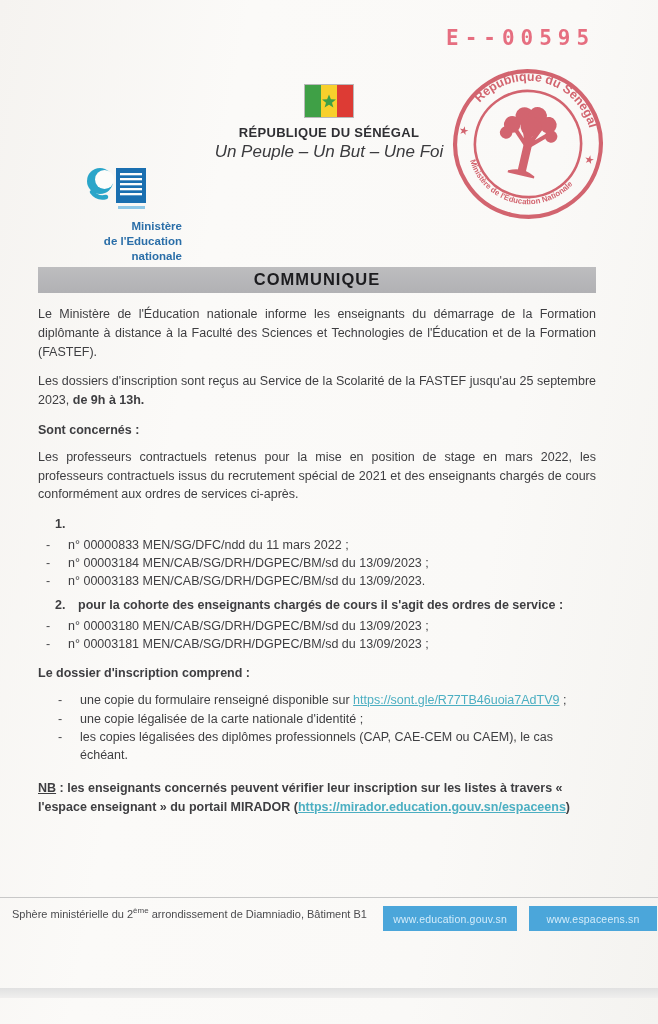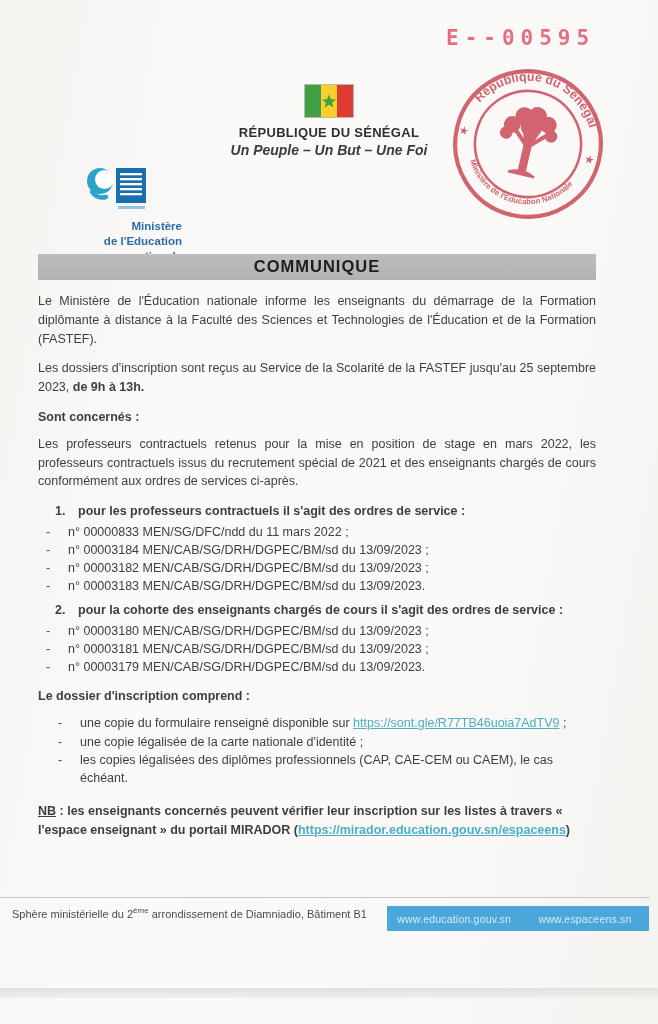--- a/index.html
+++ b/index.html
@@ -12,50 +12,50 @@
   }
   
   .stamp-number{
     position:absolute;top:26px;left:446px;
     color:#e25066;font-size:21px;font-weight:bold;letter-spacing:6px;
     opacity:.82;font-family:"DejaVu Sans Mono","Liberation Mono",monospace;
   }
   .flag-block{position:absolute;top:84px;left:179px;width:300px;text-align:center;}
   .flag{display:inline-block;border:1px solid #b9b9b9;}
   .republic{font-weight:bold;font-size:13px;color:#2f2f33;letter-spacing:.3px;margin-top:4px;}
-  .motto{font-style:italic;font-weight:700;font-size:14px;color:#3b3b3e;margin-top:2px;}
+  .motto{font-style:italic;font-weight:400;font-size:17px;color:#3b3b3e;margin-top:2px;}
   .ministry-block{position:absolute;top:166px;left:52px;width:130px;text-align:center;}
   .ministry-name{color:#2a6ea8;font-weight:bold;font-size:11.5px;line-height:1.3;margin-top:4px;text-align:right;}
   .seal{position:absolute;top:66px;left:450px;width:156px;height:156px;transform:rotate(13deg);opacity:.8;}
   
-  .content{position:absolute;top:254px;left:0;right:0;padding:0 62px 0 38px;}
+  .content{position:absolute;top:267px;left:0;right:0;padding:0 62px 0 38px;}
   .title-band{
     background:linear-gradient(#bdbdbf,#b1b1b4);
     text-align:center;font-weight:bold;font-size:16.5px;color:#1c1c1f;
     padding:3px 0 4px;letter-spacing:1px;margin-bottom:12px;
   }
   p{margin:0 0 11px;text-align:justify;line-height:1.5;}
   .bold{font-weight:bold;}
   .heading{font-weight:bold;margin:13px 0 11px;}
   a.doc-link{color:#4cafc2;text-decoration:underline;}
   .num-title{display:flex;font-weight:bold;margin:2px 0 3px;line-height:1.45;}
   .num-title .num{width:23px;margin-left:17px;flex:none;}
   .dash-item{position:relative;padding-left:30px;line-height:1.44;}
   .dash-item::before{content:"-";position:absolute;left:8px;color:#4a4a4d;}
   .dossier-item{position:relative;padding-left:42px;line-height:1.47;}
   .dossier-item::before{content:"-";position:absolute;left:20px;color:#4a4a4d;}
   .list-block{margin-bottom:6px;}
   .nb{font-weight:bold;margin-top:14px;line-height:1.55;}
   .nb .nb-label{text-decoration:underline;}
   .dateline{text-align:right;font-weight:bold;margin-top:28px;padding-right:0;}
   
-  .footer{position:absolute;top:897px;left:0;right:8px;height:48px;border-top:1px solid #c8c8c8;}
+  .footer{position:absolute;top:897px;left:0;right:0;height:48px;border-top:1px solid #c8c8c8;}
   .address{position:absolute;top:7px;left:12px;width:376px;font-size:11px;line-height:1.5;color:#4b4b4e;}
   sup{font-size:8px;}
-  .web-boxes{position:absolute;top:8px;right:1px;display:flex;}
+  .web-boxes{position:absolute;top:8px;right:1px;display:flex;gap:12px;}
   .web-box{
     background:#4ba6da;color:#d4ecfa;font-size:10.5px;
     padding:7px 10px 6px;min-width:108px;text-align:center;
     text-decoration:none;letter-spacing:.2px;
   }
   .scan-edge-bottom{position:absolute;top:988px;left:0;right:0;height:10px;
     background:linear-gradient(#e1e1e1,#f0efee);}
 </style>
 </head>
 <body>
@@ -133,36 +133,33 @@
 
     <p><span>Les dossiers d'inscription sont reçus au Service de la Scolarité de la FASTEF jusqu'au 25 septembre 2023, </span><span class="bold">de 9h à 13h.</span></p>
 
     <div class="heading">Sont concernés :</div>
 
     <p>Les professeurs contractuels retenus pour la mise en position de stage en mars 2022, les professeurs contractuels issus du recrutement spécial de 2021 et des enseignants chargés de cours conformément aux ordres de services ci-après.</p>
 
     <div class="list-block">
       <div class="num-title">
         <span class="num">1.</span>
-        <span>pour les professeurs contractuels il s'agit des ordres de service :</span>
       </div>
       <div class="dash-item">n° 00000833 MEN/SG/DFC/ndd du 11 mars 2022 ;</div>
       <div class="dash-item">n° 00003184 MEN/CAB/SG/DRH/DGPEC/BM/sd du 13/09/2023 ;</div>
-      <div class="dash-item">n° 00003182 MEN/CAB/SG/DRH/DGPEC/BM/sd du 13/09/2023 ;</div>
       <div class="dash-item">n° 00003183 MEN/CAB/SG/DRH/DGPEC/BM/sd du 13/09/2023.</div>
     </div>
 
     <div class="list-block">
       <div class="num-title">
         <span class="num">2.</span>
         <span>pour la cohorte des enseignants chargés de cours il s'agit des ordres de service :</span>
       </div>
       <div class="dash-item">n° 00003180 MEN/CAB/SG/DRH/DGPEC/BM/sd du 13/09/2023 ;</div>
       <div class="dash-item">n° 00003181 MEN/CAB/SG/DRH/DGPEC/BM/sd du 13/09/2023 ;</div>
-      <div class="dash-item">n° 00003179 MEN/CAB/SG/DRH/DGPEC/BM/sd du 13/09/2023.</div>
     </div>
 
     <div class="heading">Le dossier d'inscription comprend :</div>
 
     <div class="dossier-item"><span>une copie du formulaire renseigné disponible sur </span><a class="doc-link" href="#">https://sont.gle/R77TB46uoia7AdTV9</a><span> ;</span></div>
     <div class="dossier-item">une copie légalisée de la carte nationale d'identité ;</div>
     <div class="dossier-item">les copies légalisées des diplômes professionnels (CAP, CAE-CEM ou CAEM), le cas échéant.</div>
 
     <div class="nb"><span class="nb-label">NB</span><span> : les enseignants concernés peuvent vérifier leur inscription sur les listes à travers « l'espace enseignant » du portail MIRADOR (</span><a class="doc-link" href="#">https://mirador.education.gouv.sn/espaceens</a><span>)</span></div>
 

